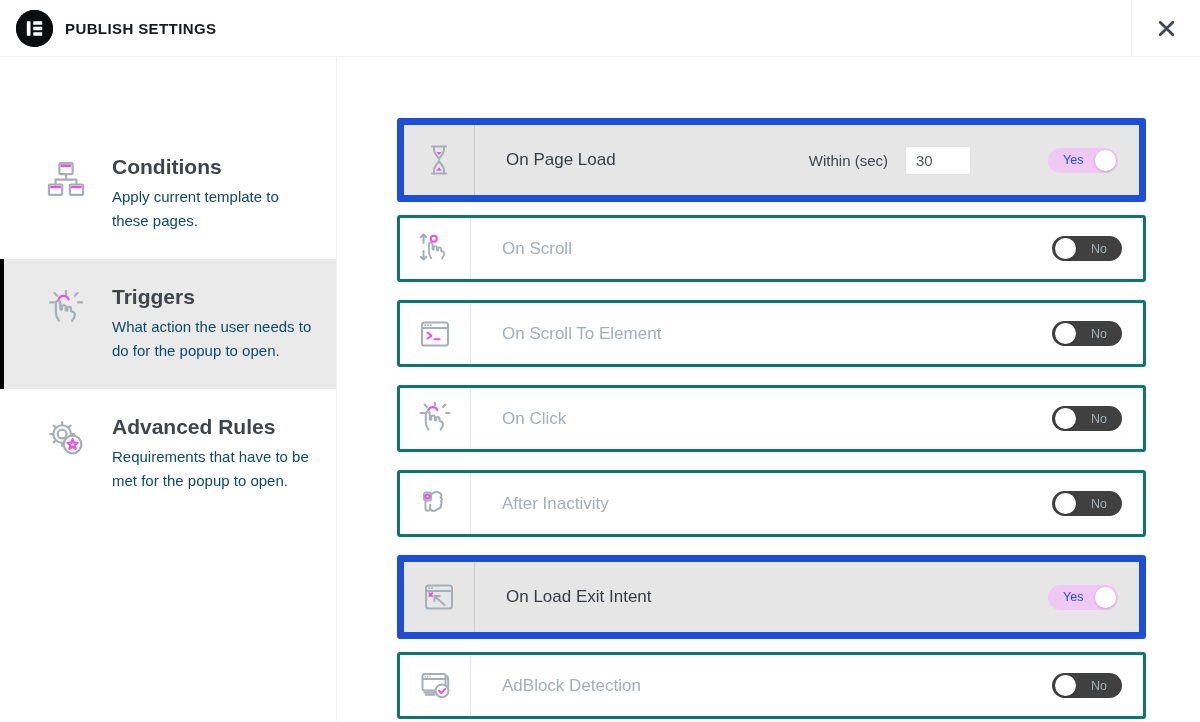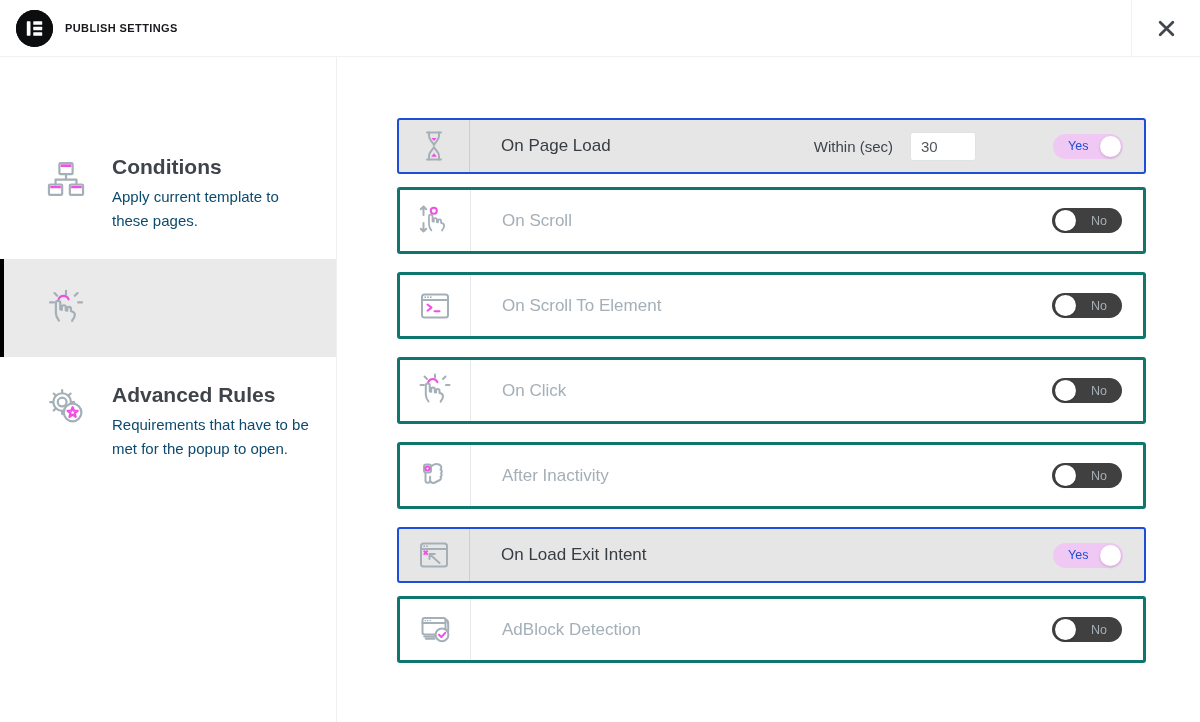--- a/index.html
+++ b/index.html
@@ -3,42 +3,42 @@
 <meta charset="utf-8">
 <style>
   * { margin:0; padding:0; box-sizing:border-box; }
   html,body { width:1200px; height:722px; background:#fff;
     font-family:"Liberation Sans","DejaVu Sans",sans-serif; overflow:hidden; }
 
   
   .hdr { height:57px; display:flex; align-items:center; border-bottom:1px solid #f1f1f1; }
   .logo { width:37px; height:37px; border-radius:50%; background:#0c0d0e;
     margin-left:16px; display:flex; align-items:center; justify-content:center; flex:0 0 auto; }
-  .hdr-title { margin-left:12px; font-size:11px; font-weight:700; letter-spacing:.4px; color:#17191c; }
+  .hdr-title { margin-left:12px; font-size:15px; font-weight:700; letter-spacing:.4px; color:#17191c; }
   .hdr-right { margin-left:auto; display:flex; align-items:stretch; height:100%; }
   .hdr-sep { width:1px; background:#f1f1f1; }
   .close-btn { width:68px; display:flex; align-items:center; justify-content:center; cursor:pointer; }
 
   
   .content { display:flex; height:665px; }
   .sidebar { width:337px; flex:0 0 337px; border-right:1px solid #f0f0f1; padding-top:72px; }
   .main { flex:1; padding:61px 54px 0 60px; }
 
   
   .side-item { display:flex; gap:24px; padding:26px 18px 26px 40px;
     border-left:4px solid transparent; cursor:pointer; }
   .side-item.active { background:#eaeaea; border-left-color:#000; }
   .side-ico { width:44px; height:44px; flex:0 0 44px; margin-top:2px; }
   .side-title { font-size:21px; font-weight:700; color:#3f444b; margin-bottom:6px; }
   .side-desc { font-size:15px; color:#0c4a6e; line-height:1.6; max-width:228px; }
 
   
   .t-row { display:flex; align-items:center; height:67px; background:#fff;
     border:3px solid #0f766e; border-radius:3px; margin-bottom:18px; cursor:pointer; }
-  .t-row.active { height:56px; background:#e6e6e6; border:2px solid #1d4ed8; margin-bottom:13px; }
+  .t-row.active { height:84px; background:#e6e6e6; border:7px solid #1d4ed8; margin-bottom:13px; }
   .t-icon { width:71px; flex:0 0 71px; align-self:stretch; display:flex;
     align-items:center; justify-content:center; border-right:1px solid #e6e9ec; }
   .t-row.active .t-icon { border-right-color:rgba(0,0,0,.10); }
   .t-icon svg { width:40px; height:40px; }
   .t-label { margin-left:31px; font-size:17px; color:#a4afb7; }
   .t-row.active .t-label { color:#383d43; }
   .t-controls { margin-left:auto; display:flex; align-items:center; padding-right:21px; }
   .f-label { font-size:15px; color:#3f444b; margin-right:17px; }
   .f-input { width:66px; height:29px; border:1px solid #e0e3e6; border-radius:3px;
     padding:0 10px; font-size:15px; color:#51575d; margin-right:77px;
@@ -96,20 +96,24 @@
           <div class="side-title">Conditions</div>
           <div class="side-desc">Apply current template to these pages.</div>
         </div>
       </div>
       <div class="side-item active">
         <div class="side-ico"><svg viewBox="0 0 40 40">
      <path d="M5.5 14 H9 M34.5 14 H31 M9.5 5.5 L12 8 M30.5 5.5 L28 8 M20 3.5 V6.5" fill="none" stroke="#a4afb7" stroke-width="2" stroke-linecap="round" stroke-linejoin="round"></path>
      <path d="M13.2 11.2 A4.9 4.9 0 0 1 22.4 11.2" fill="none" stroke="#F04FE3" stroke-width="2" stroke-linecap="round" stroke-linejoin="round"></path>
      <path d="M13.5 30.5 C12 28.6 10.8 26.2 10.8 23.6 V14.6 A2 2 0 0 1 14.8 14.6 V20.4 L16.2 20.7 V18.4 A1.8 1.8 0 0 1 19.8 18.4 V21.2 L21.1 21.5 V19.7 A1.7 1.7 0 0 1 24.5 19.7 V22 L25.6 22.3 C27.1 22.7 28 24 28 25.5 C28 27.4 27 28.9 25.7 30.2 V30.8" fill="none" stroke="#a4afb7" stroke-width="2" stroke-linecap="round" stroke-linejoin="round"></path>
           </svg></div>
+        <div>
+          <div class="side-title">Triggers</div>
+          <div class="side-desc">What action the user needs to do for the popup to open.</div>
+        </div>
       </div>
       <div class="side-item">
         <div class="side-ico"><svg viewBox="0 0 40 40">
      <circle cx="16.5" cy="15.5" r="8" fill="none" stroke="#a4afb7" stroke-width="2" stroke-linecap="round" stroke-linejoin="round"></circle>
      <circle cx="16.5" cy="15.5" r="4" fill="none" stroke="#a4afb7" stroke-width="2" stroke-linecap="round" stroke-linejoin="round"></circle>
      <g fill="none" stroke="#a4afb7" stroke-width="2" stroke-linecap="round" stroke-linejoin="round">
        <path d="M16.5 4.6 V7.2 M16.5 23.8 V26.4 M5.6 15.5 H8.2 M24.8 15.5 H27.4 M8.8 7.8 L10.6 9.6 M24.2 7.8 L22.4 9.6 M8.8 23.2 L10.6 21.4"></path>
      </g>
      <circle cx="26" cy="25" r="8" fill="#fff" stroke="#a4afb7" stroke-width="2"></circle>
      <path d="M26 20.2 L27.2 23.4 L30.6 23.5 L27.9 25.6 L28.8 28.9 L26 27 L23.2 28.9 L24.1 25.6 L21.4 23.5 L24.8 23.4 Z" fill="none" stroke="#F04FE3" stroke-width="2" stroke-linecap="round" stroke-linejoin="round"></path>

